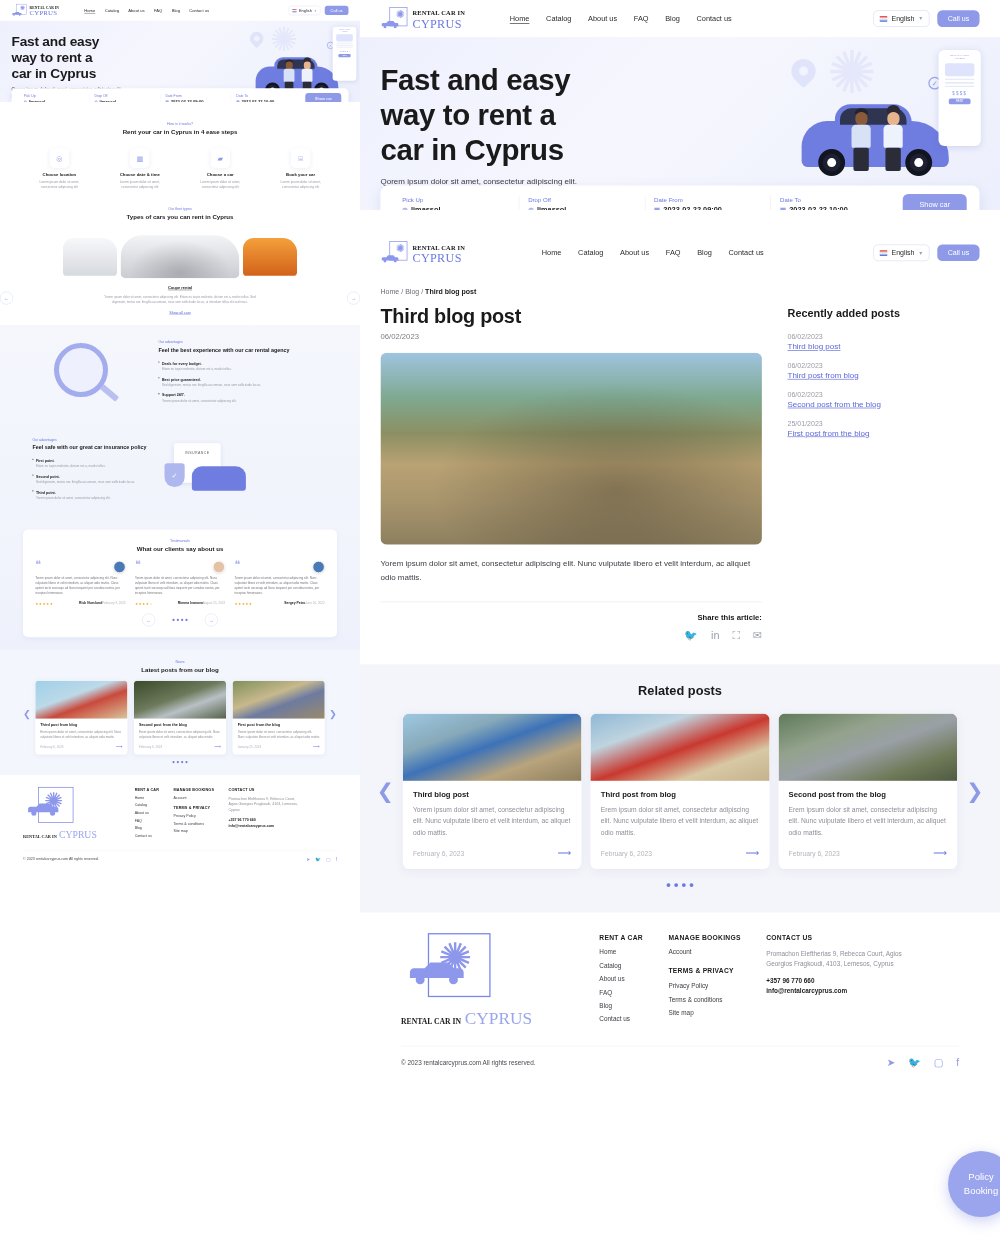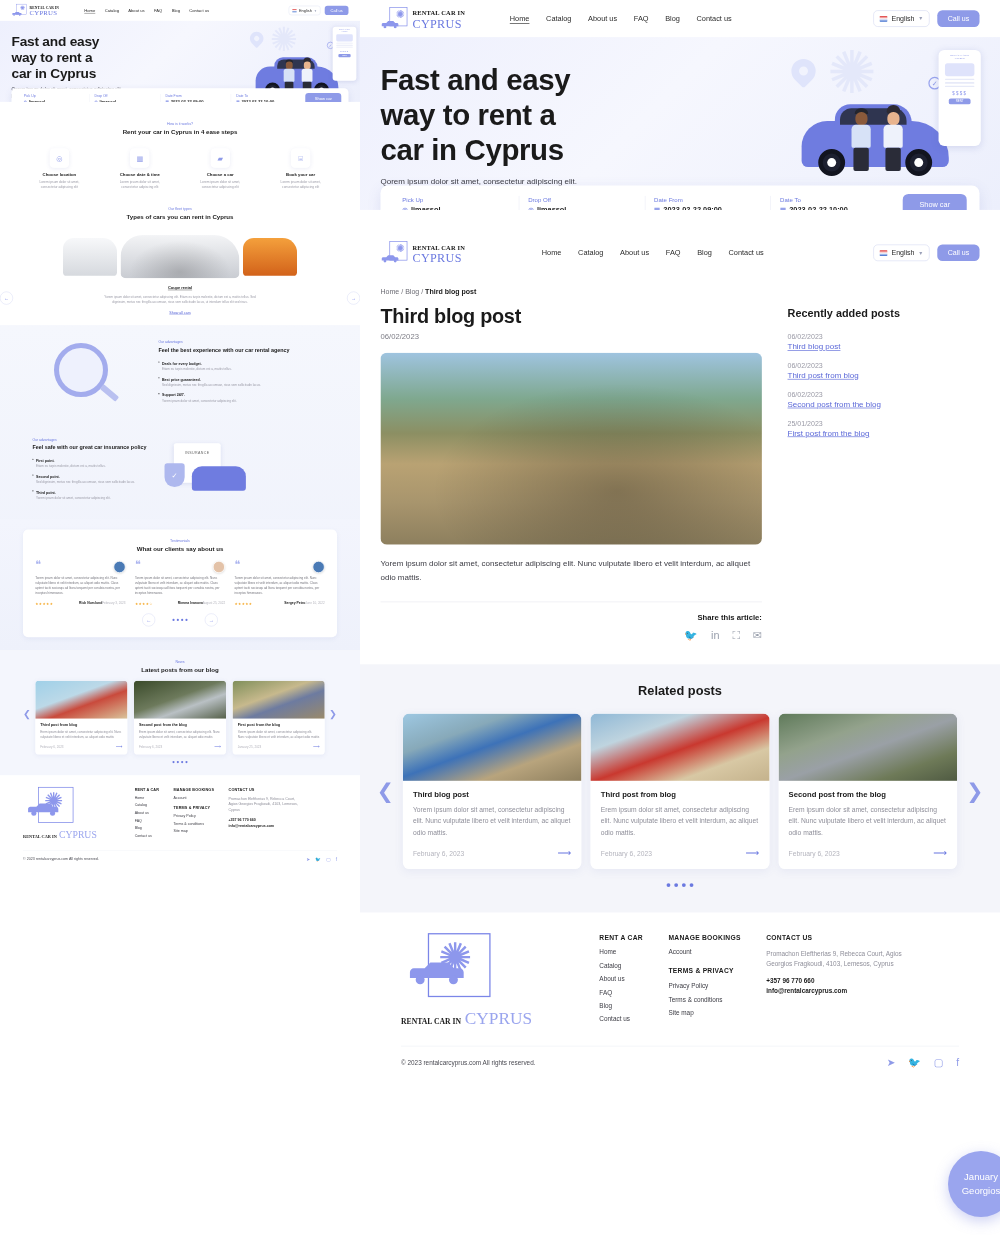--- a/index.html
+++ b/index.html
@@ -848,17 +848,17 @@
             <span>➤</span>
             <span>🐦</span>
             <span>▢</span>
             <span>f</span>
           </span>
         </div>
       </footer>
     </div>
 
     <div class="fab">
-      <span>January</span>
-      <span>Georgios</span>
+      <span>Policy</span>
+      <span>Booking</span>
     </div>
   </div>
 </div>
 
 </body></html>

